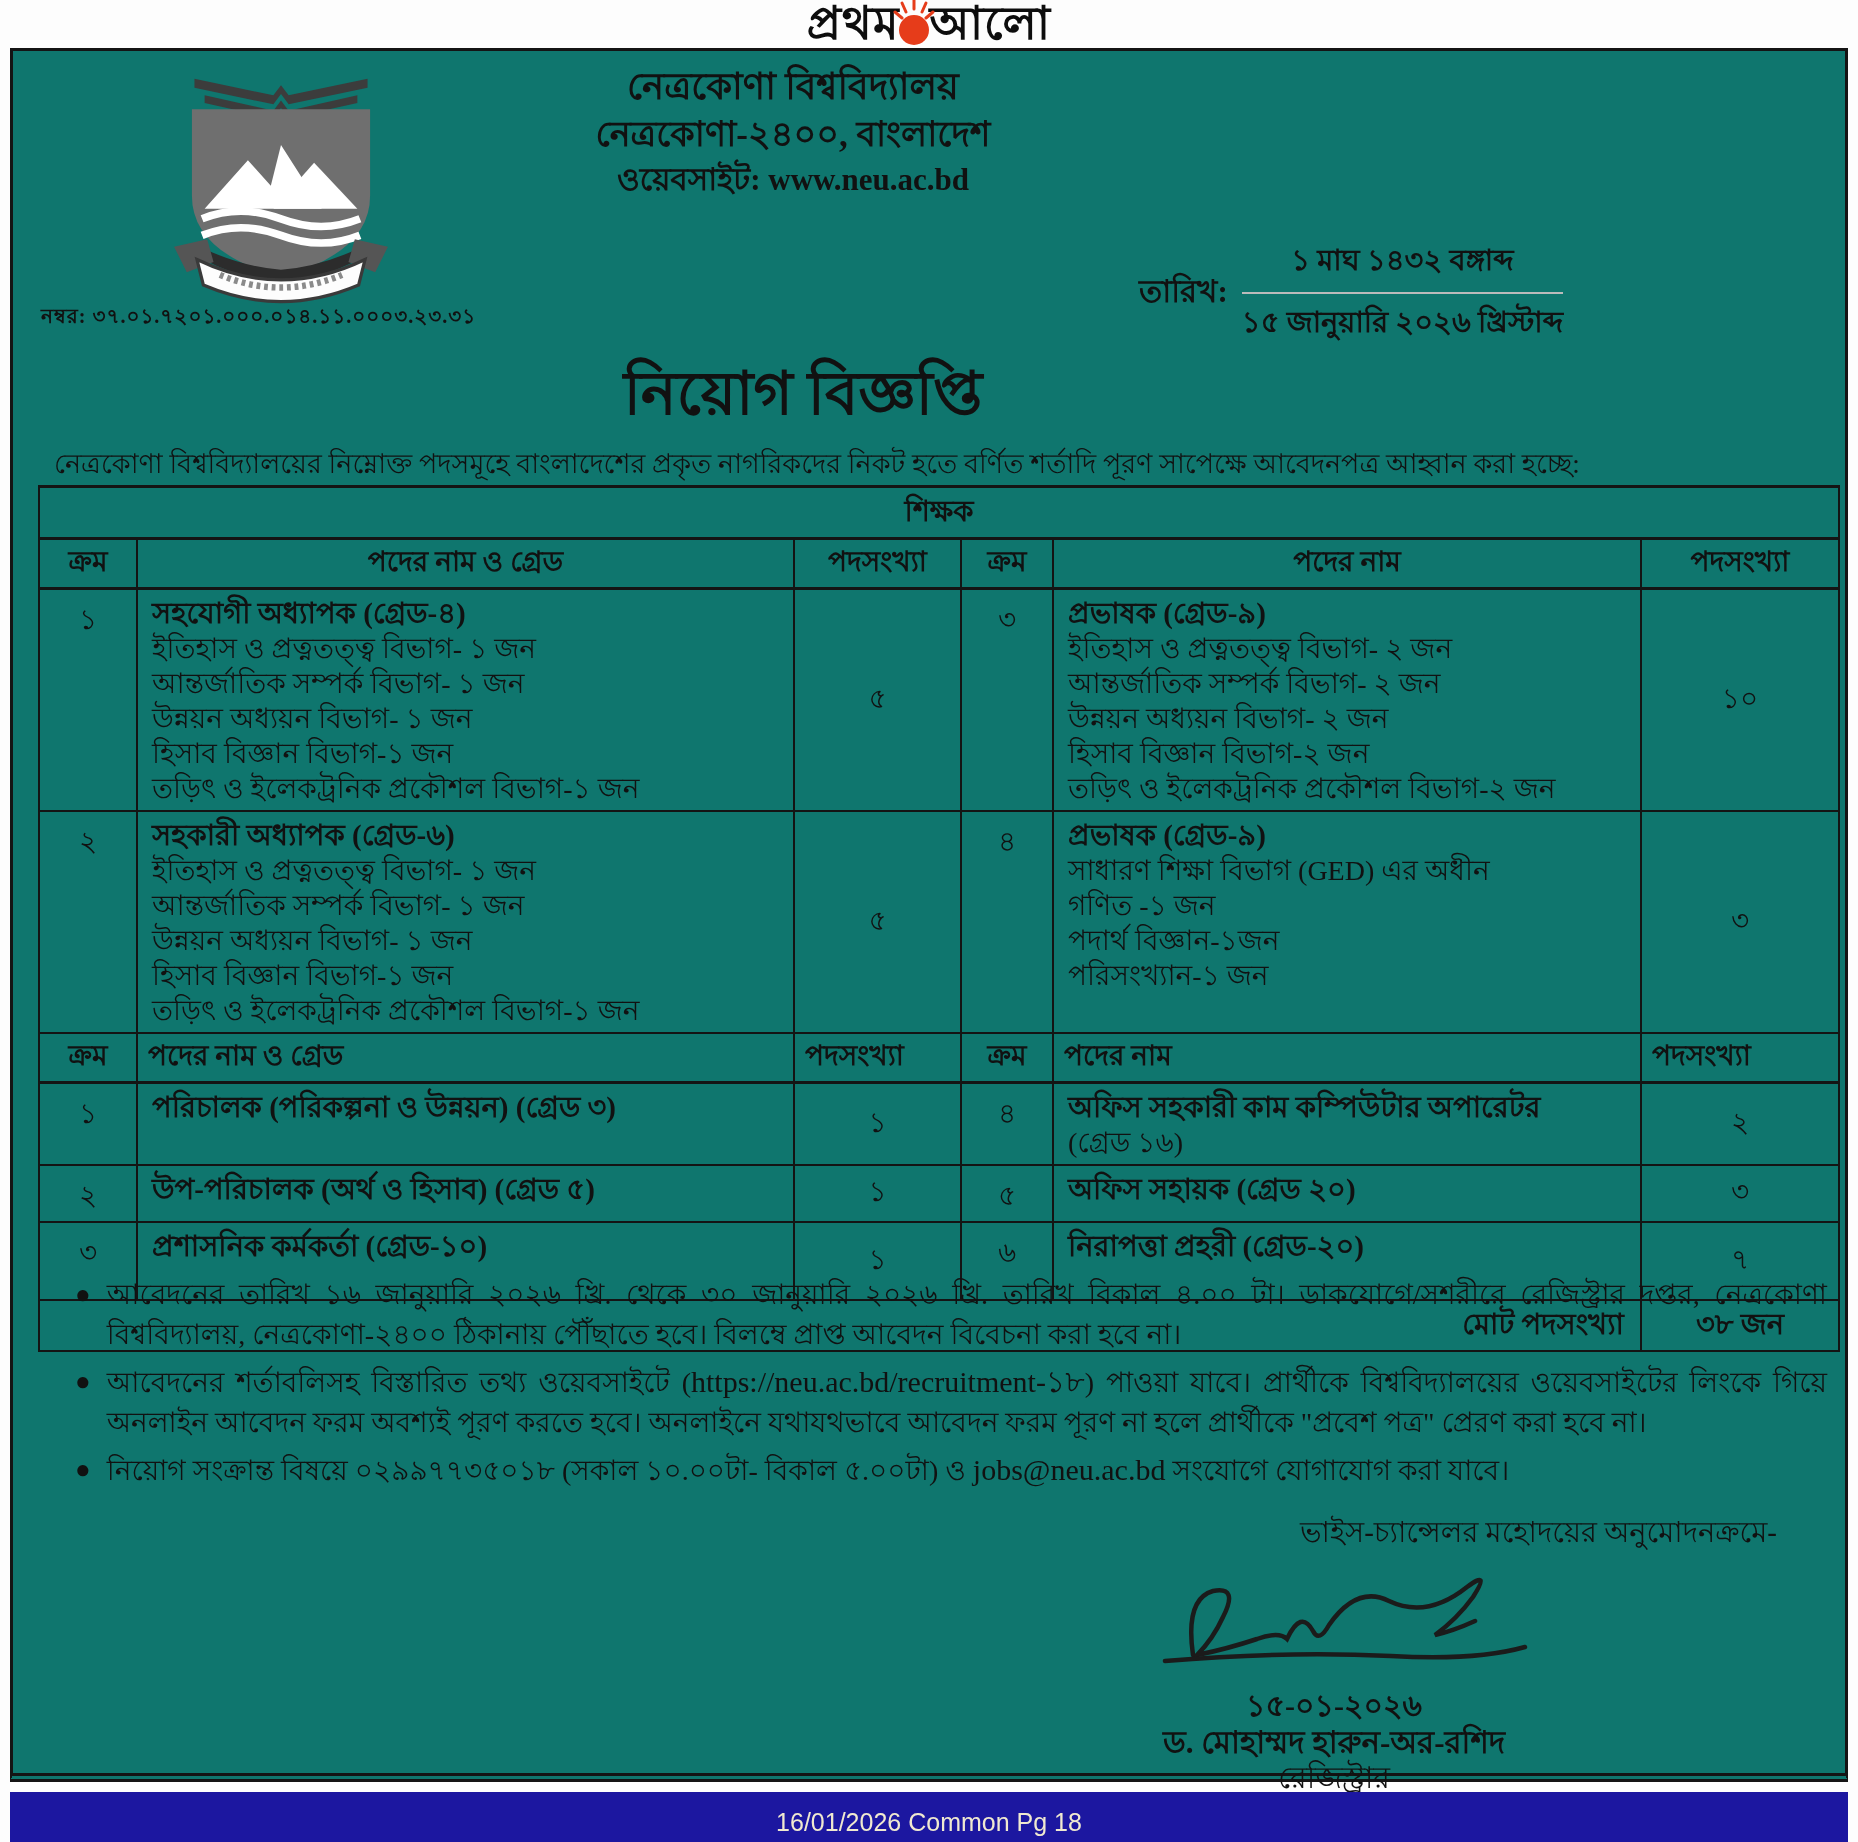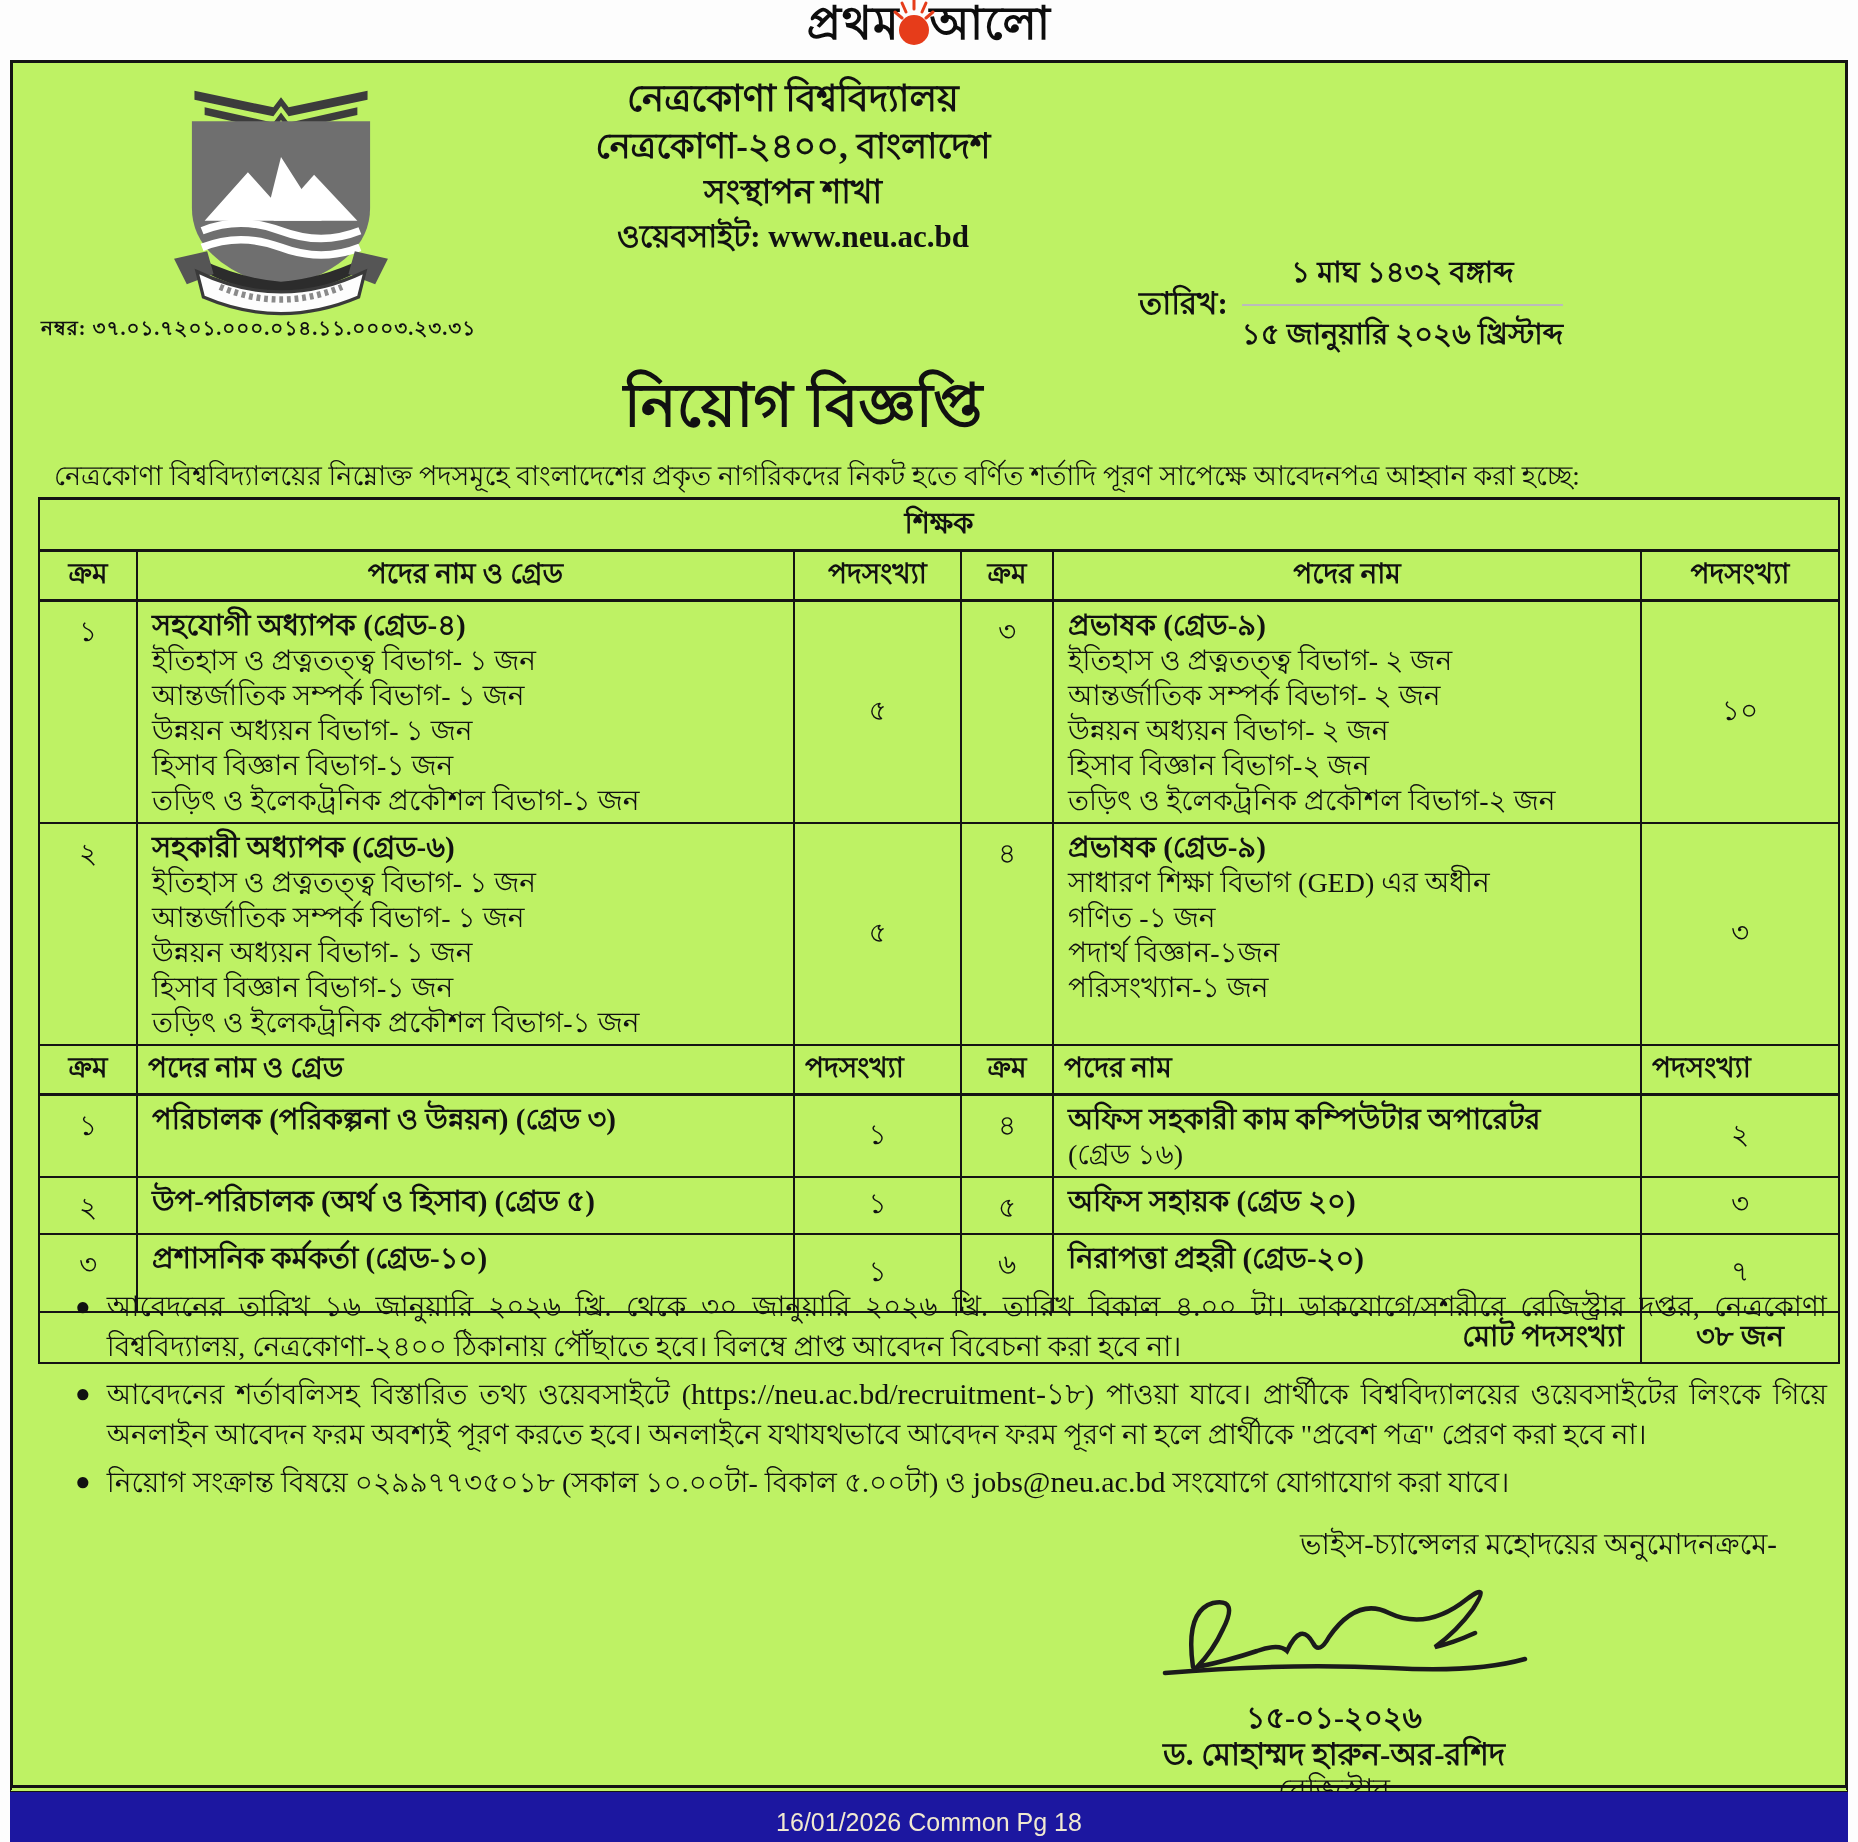--- a/index.html
+++ b/index.html
@@ -18,22 +18,22 @@
     display: flex; align-items: flex-end; justify-content: center;
   }
   .brand-word {
     font-size: 46px; font-weight: bold; letter-spacing: 1px;
     line-height: 44px; color: #0d0d0d;
   }
   .sun-wrap { width: 42px; height: 50px; margin: 0 -6px; position: relative; top: 2px; }
 
   
   .page {
-    position: absolute; left: 10px; top: 60px; width: 1838px; height: 1734px;
-    background: #bef264;
+    position: absolute; left: 10px; top: 48px; width: 1838px; height: 1734px;
+    background: #0f766e;
     border: 3px solid #141414;
     border-bottom: 9px double #141414;
   }
 
   
   .crest { position: absolute; left: 128px; top: 10px; width: 280px; height: 252px; }
 
   
   .uni-head { position: absolute; left: 370px; top: 12px; width: 820px; text-align: center; }
   .uni-name    { font-size: 37px; font-weight: bold; line-height: 48px; }
@@ -129,21 +129,20 @@
       <path d="M26 146 L52 140 L57 158 L36 166 Z" fill="#555"></path>
       <path d="M194 146 L168 140 L163 158 L184 166 Z" fill="#555"></path>
       <path d="M44 156 Q110 188 176 156 L171 176 Q110 202 49 176 Z" fill="#fdfdfd" stroke="#3a3a3a" stroke-width="2.5"></path>
       <path d="M62 168 Q110 188 158 168" stroke="#8a8a8a" fill="none" stroke-width="5" stroke-dasharray="3 3"></path>
     </svg>
   </div>
 
   <div class="uni-head">
     <div class="uni-name">নেত্রকোণা বিশ্ববিদ্যালয়</div>
     <div class="uni-address">নেত্রকোণা-২৪০০, বাংলাদেশ</div>
-    <div class="uni-branch">সংস্থাপন শাখা</div>
     <div class="uni-site">ওয়েবসাইট: www.neu.ac.bd</div>
   </div>
 
   <div class="date-block">
     <span class="date-label">তারিখ:</span>
     <span class="date-stack">
       <span class="date-top" style="display:block">১ মাঘ ১৪৩২ বঙ্গাব্দ</span>
       <span class="date-bottom" style="display:block">১৫ জানুয়ারি ২০২৬ খ্রিস্টাব্দ</span>
     </span>
   </div>

